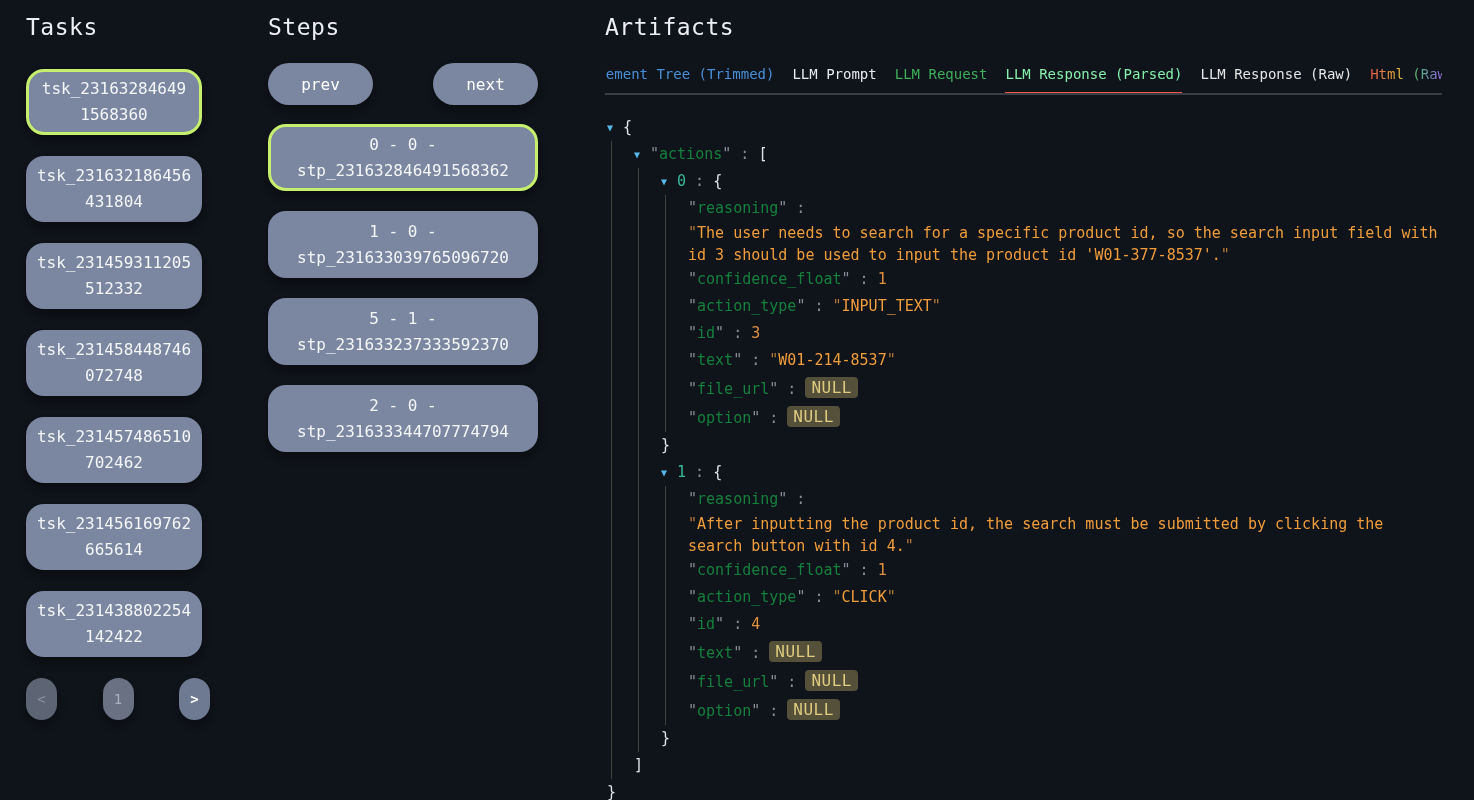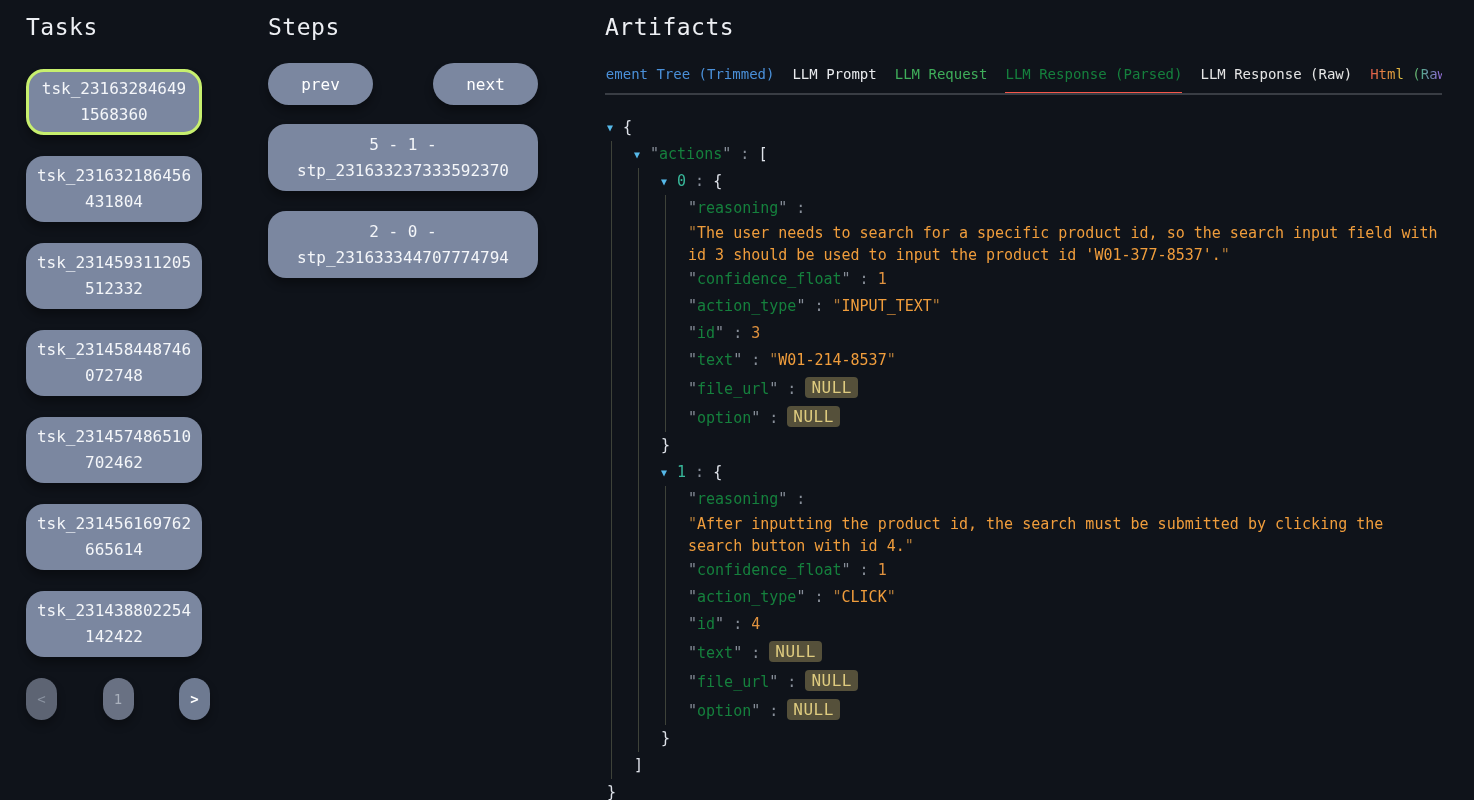--- a/index.html
+++ b/index.html
@@ -102,21 +102,21 @@
     border-bottom: 3px solid transparent;
     margin-bottom: -2px;
     white-space: nowrap;
     cursor: pointer;
   }
   .tab:first-child { margin-left: -16px; }
   .tab.active { border-bottom-color: #f4564a; }
   .t-blue        { color: #4a90d9; }
   .t-plain       { color: #e8eaed; }
   .t-green       { color: #3fae5a; }
-  .t-active-blue { color: #15803d; }
+  .t-active-blue { color: #86efac; }
   .t-purple      { color: #e5e5e5; }
   .t-rainbow {
     background: linear-gradient(90deg, #e2574c 0%, #e8a33d 28%, #ddd04a 42%, #4caf7d 58%, #8e6fd8 82%, #a86fd1 100%);
     -webkit-background-clip: text; background-clip: text;
     color: transparent;
   }
 
   
   .json-view { margin-top: 19px; padding-left: 2px; font-size: 15px; }
   .jline { padding: 4px 0; line-height: 19px; white-space: pre; }
@@ -178,20 +178,22 @@
     </div>
   </aside>
 
   <section class="col-steps">
     <h1 class="col-title">Steps</h1>
     <div class="step-nav">
       <button class="nav-btn">prev</button>
       <button class="nav-btn">next</button>
     </div>
     <div class="step-list" id="step-list">
+        <button class="step-btn selected">0 - 0 - stp_231632846491568362</button>
+        <button class="step-btn">1 - 0 - stp_231633039765096720</button>
         <button class="step-btn">5 - 1 - stp_231633237333592370</button>
         <button class="step-btn">2 - 0 - stp_231633344707774794</button>
       </div>
   </section>
 
   <main class="col-artifacts">
     <h1 class="col-title">Artifacts</h1>
     <div class="tabs" id="tab-bar">
         <button class="tab t-blue">Element Tree (Trimmed)</button>
         <button class="tab t-plain">LLM Prompt</button>

